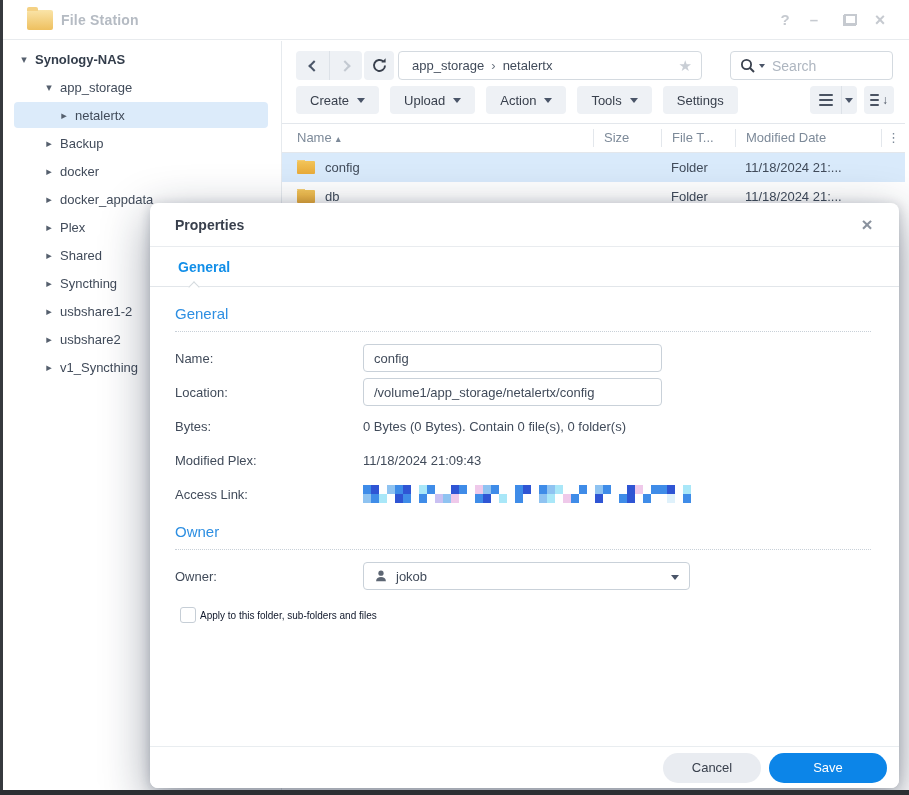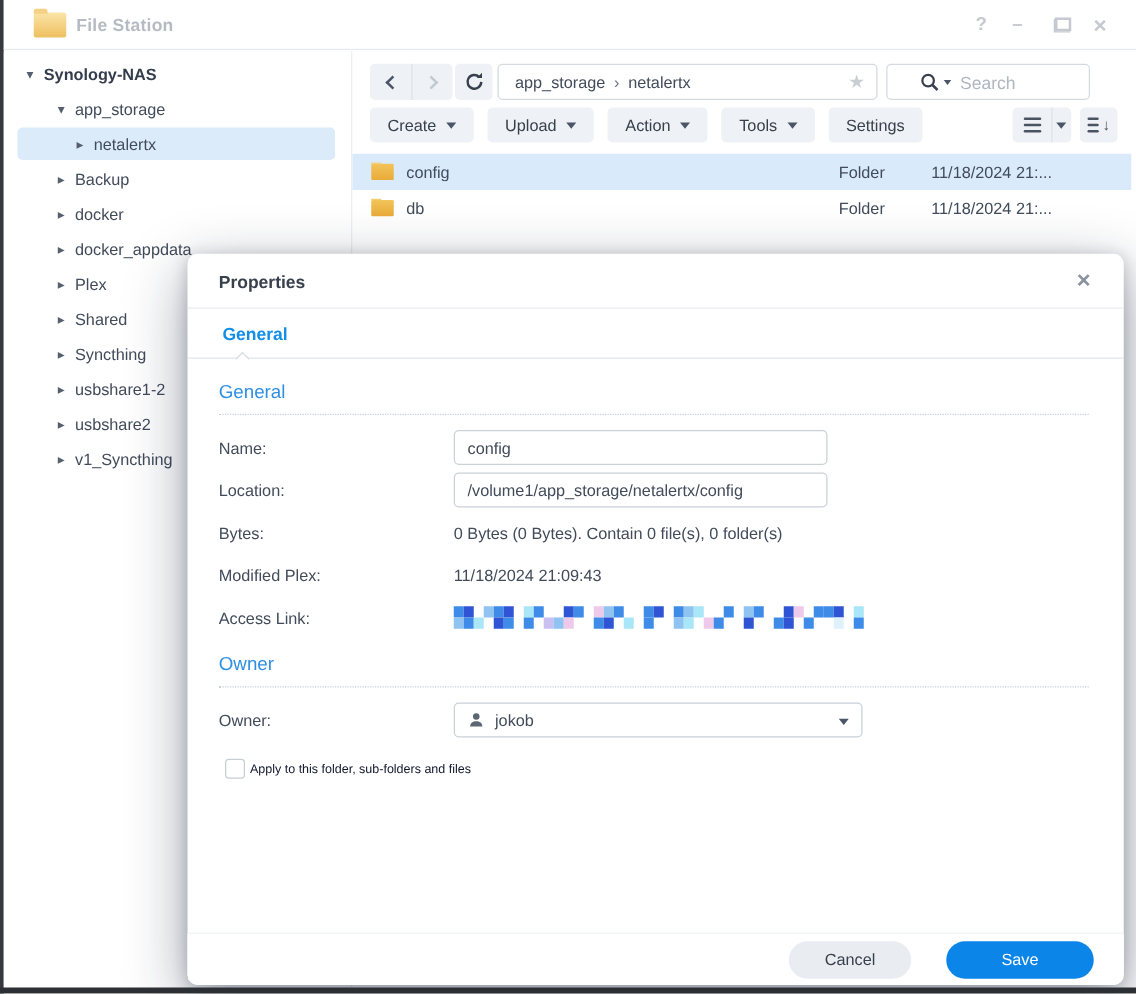--- a/index.html
+++ b/index.html
@@ -45,21 +45,21 @@
   .chev.back { border-left:2px solid #4a5568; border-bottom:2px solid #4a5568; transform:rotate(45deg); margin-left:3px; }
   .chev.fwd  { border-right:2px solid #c3c9d1; border-top:2px solid #c3c9d1; transform:rotate(45deg); margin-right:3px; }
   .iconbtn { position:absolute; background:#eef1f5; border-radius:4px; display:flex; align-items:center; justify-content:center; cursor:pointer; }
   .refresh { left:82px; top:0; width:30px; height:29px; }
   .field { position:absolute; background:#fff; border:1px solid #d4dae0; border-radius:4px; height:29px; }
   .breadcrumb { left:116px; width:304px; display:flex; align-items:center; padding:0 28px 0 13px; font-size:13px; color:#414b5a; cursor:text; }
   .crumb { white-space:nowrap; cursor:pointer; }
   .crumb-sep { color:#6b7480; padding:0 7px; }
   .crumb-sep::before { content:"\203A"; }
   .bc-star { position:absolute; right:9px; top:0; line-height:27px; color:#c9ced5; font-size:15px; cursor:pointer; }
-  .searchbox { left:427px; width:163px; display:flex; align-items:center; padding:0 8px 0 26px; }
+  .searchbox { left:448px; width:163px; display:flex; align-items:center; padding:0 8px 0 9px; }
   .mag { flex:none; }
   .search-caret { width:0; height:0; border-left:3.5px solid transparent; border-right:3.5px solid transparent; border-top:4px solid #4a5568; margin:1px 0 0 3px; flex:none; }
   .searchbox input { border:0; outline:none; background:transparent; font-size:14px; color:#414b5a; width:100%; margin-left:7px; font-family:inherit; }
   .searchbox input::placeholder { color:#aeb6c0; }
 
   .toolrow { position:absolute; left:0; top:45px; right:0; height:28px; }
   .toolbtns { position:absolute; left:14px; top:0; display:flex; gap:11px; }
   .tbtn { height:28px; background:#eef1f5; border-radius:4px; display:flex; align-items:center; padding:0 14px; font-size:13px; color:#39404d; cursor:pointer; white-space:nowrap; }
   .tbtn .caret { width:0; height:0; border-left:4px solid transparent; border-right:4px solid transparent; border-top:5px solid #4a5568; margin-left:8px; }
   .viewbtn { top:0; height:28px; }
@@ -111,21 +111,21 @@
   .mosaic { width:336px; }
   .mz-row { display:flex; height:9px; }
   .mz { width:8px; height:9px; flex:none; }
   .owner-gap { height:12px; }
   .selectbox { position:relative; width:327px; height:28px; border:1px solid #c9d1d9; border-radius:4px; display:flex; align-items:center; padding:0 26px 0 10px; cursor:pointer; background:#fff; }
   .selectbox .pv { margin-left:8px; font-size:13px; color:#414b5a; }
   .sel-caret { position:absolute; right:10px; top:12px; width:0; height:0; border-left:4px solid transparent; border-right:4px solid transparent; border-top:5px solid #4a5568; }
   .chkrow { display:flex; align-items:center; margin:14px 0 0 5px; }
   .checkbox { width:16px; height:16px; border:1px solid #c6ced6; border-radius:3px; background:#fff; cursor:pointer; flex:none; }
   .chklabel { margin-left:4px; font-size:10px; color:#0f172a; }
-  .dlg-footer { position:absolute; left:0; right:0; bottom:0; height:42px; border-top:1px solid #e9edf0; display:flex; justify-content:flex-end; align-items:center; gap:28px; padding-right:24px; border-radius:0 0 8px 8px; background:#fff; }
+  .dlg-footer { position:absolute; left:0; right:0; bottom:0; height:42px; border-top:1px solid #e9edf0; display:flex; justify-content:flex-end; align-items:center; gap:8px; padding-right:12px; border-radius:0 0 8px 8px; background:#fff; }
   .btn { height:30px; border:0; border-radius:15px; font-size:13px; cursor:pointer; font-family:inherit; }
   .btn.cancel { width:98px; background:#e9ecf1; color:#39404d; }
   .btn.save { width:118px; background:#0c85e8; color:#fff; }
 </style>
 </head>
 <body>
 
 <div class="screen">
   <div class="edge-left"></div>
   <div class="edge-bottom"></div>
@@ -275,20 +275,27 @@
               <i></i>
               <i></i>
               <i></i>
             </span>
             <span class="arrow">↓</span>
           </span>
       </div>
     </div>
 
     <div class="ftable">
+      <div class="thead">
+        <div class="th col-name"><span>Name</span><span class="sortmark">▴</span></div>
+        <div class="th col-size">Size</div>
+        <div class="th col-type">File T...</div>
+        <div class="th col-mod">Modified Date</div>
+        <div class="th col-menu">⋮</div>
+      </div>
       <div class="trow selected">
         <div class="td namecell">
             <span class="sm-folder"></span>
             <span>config</span>
           </div>
         <div class="td col-size"></div>
         <div class="td col-type">Folder</div>
         <div class="td col-mod">11/18/2024 21:...</div>
         <div class="td col-menu"></div>
       </div>

